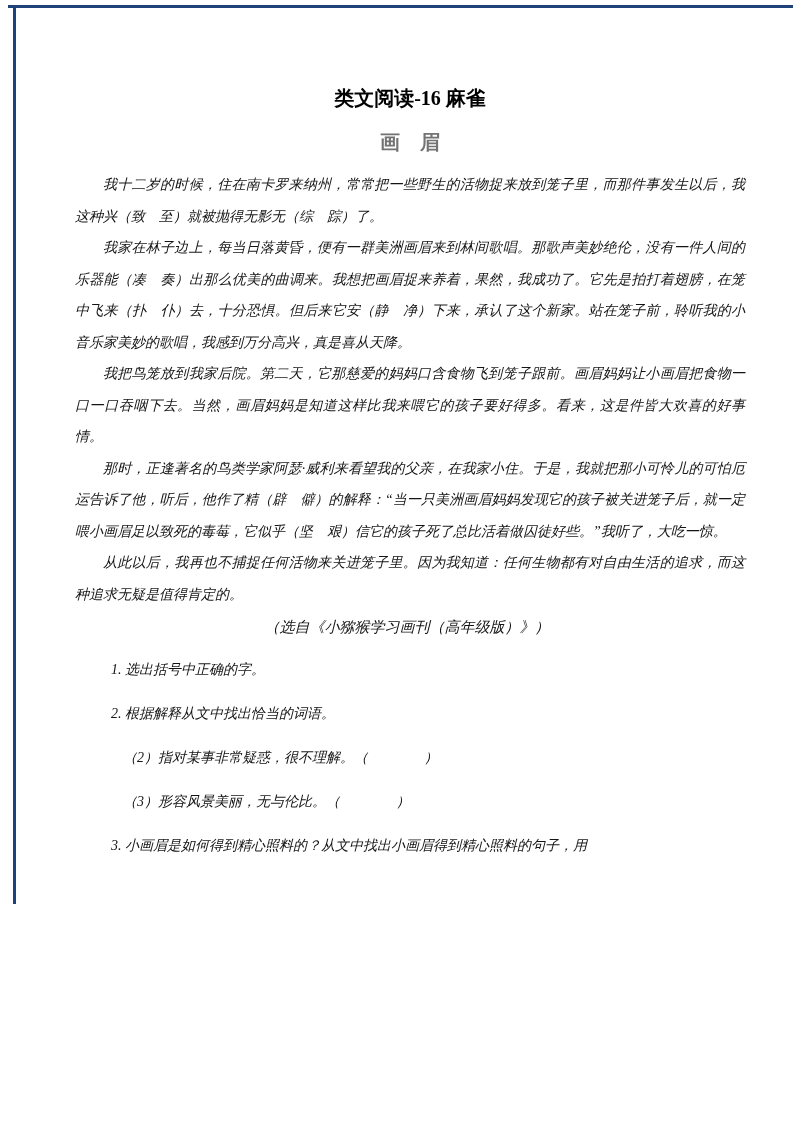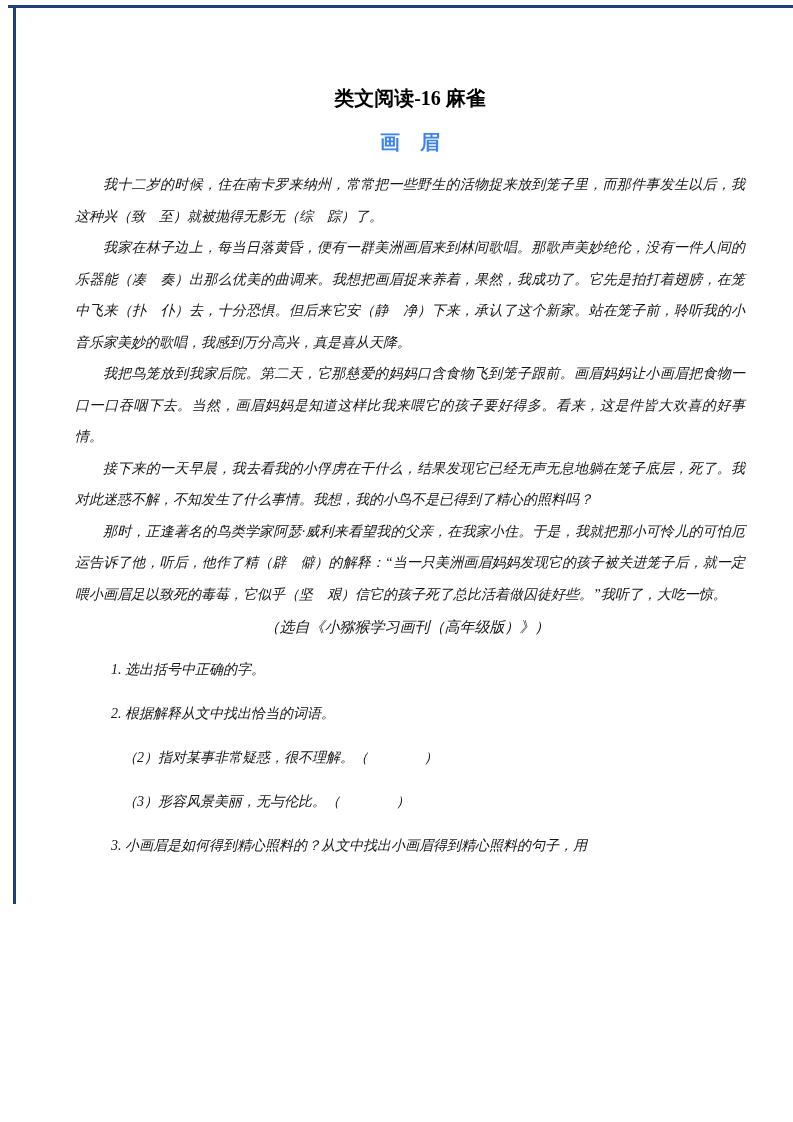--- a/index.html
+++ b/index.html
@@ -44,21 +44,21 @@
     line-height: 28px;
     color: #000;
   }
 
   .passage-title {
     text-align: center;
     font-size: 20px;
     font-weight: bold;
     line-height: 28px;
     margin-top: 16px;
-    color: #3b82f6;
+    color: #737373;
   }
 
   .passage {
     margin-top: 13px;
     font-size: 14px;
     line-height: 31.5px;
     font-style: italic;           
     text-align: justify;
   }
   .passage p {
@@ -100,22 +100,22 @@
   <div class="content">
 
     <h1 class="doc-title">类文阅读-16 麻雀</h1>
 
     <h2 class="passage-title">画　眉</h2>
 
     <div class="passage">
       <p>我十二岁的时候，住在南卡罗来纳州，常常把一些野生的活物捉来放到笼子里，而那件事发生以后，我这种兴（致　至）就被抛得无影无（综　踪）了。</p>
       <p>我家在林子边上，每当日落黄昏，便有一群美洲画眉来到林间歌唱。那歌声美妙绝伦，没有一件人间的乐器能（凑　奏）出那么优美的曲调来。我想把画眉捉来养着，果然，我成功了。它先是拍打着翅膀，在笼中飞来（扑　仆）去，十分恐惧。但后来它安（静　净）下来，承认了这个新家。站在笼子前，聆听我的小音乐家美妙的歌唱，我感到万分高兴，真是喜从天降。</p>
       <p>我把鸟笼放到我家后院。第二天，它那慈爱的妈妈口含食物飞到笼子跟前。画眉妈妈让小画眉把食物一口一口吞咽下去。当然，画眉妈妈是知道这样比我来喂它的孩子要好得多。看来，这是件皆大欢喜的好事情。</p>
-      <p>接下来的一天早晨，我去看我的小俘虏在干什么，结果发现它已经无声无息地躺在笼子底层，死了。我对此迷惑不解，不知发生了什么事情。我想，我的小鸟不是已得到了精心的照料吗？</p>
       <p>那时，正逢著名的鸟类学家阿瑟·威利来看望我的父亲，在我家小住。于是，我就把那小可怜儿的可怕厄运告诉了他，听后，他作了精（辟　僻）的解释：“当一只美洲画眉妈妈发现它的孩子被关进笼子后，就一定喂小画眉足以致死的毒莓，它似乎（坚　艰）信它的孩子死了总比活着做囚徒好些。”我听了，大吃一惊。</p>
+      <p>从此以后，我再也不捕捉任何活物来关进笼子里。因为我知道：任何生物都有对自由生活的追求，而这种追求无疑是值得肯定的。</p>
     </div>
 
     <p class="source-line">（选自《小猕猴学习画刊（高年级版）》）</p>
 
     <div class="questions">
       <p>1. 选出括号中正确的字。</p>
       <p>2. 根据解释从文中找出恰当的词语。</p>
       <p class="sub">（2）指对某事非常疑惑，很不理解。（　　　　）</p>
       <p class="sub">（3）形容风景美丽，无与伦比。（　　　　）</p>
       <p>3. 小画眉是如何得到精心照料的？从文中找出小画眉得到精心照料的句子，用</p>

